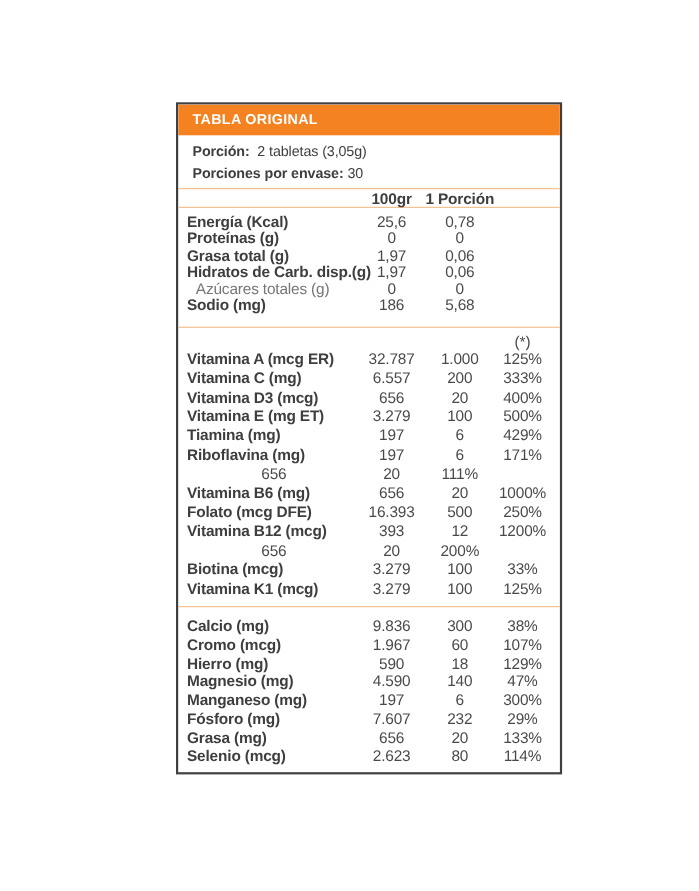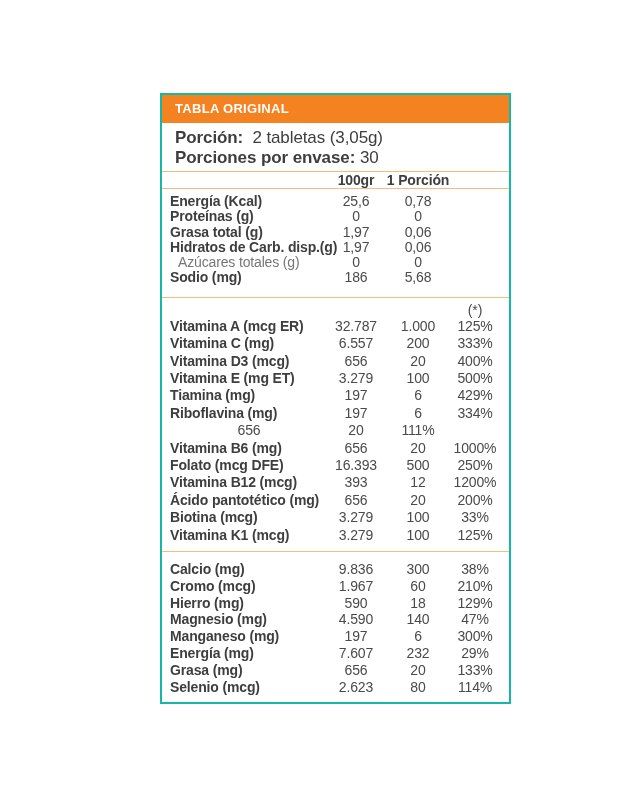--- a/index.html
+++ b/index.html
@@ -11,39 +11,39 @@
     font-family: "Liberation Sans", sans-serif;
     position: relative;
   }
   .label-table {
     position: absolute;
     left: 160px;
     top: 93px;
     width: 351px;
     height: 611px;
     box-sizing: border-box;
-    border: 2px solid #14b8a6;
+    border: 2px solid #404040;
     background: #ffffff;
     overflow: hidden;
   }
   .title-bar {
     height: 28px;
     line-height: 28px;
     background: #f58220;
     color: #ffffff;
     font-weight: bold;
     font-size: 13px;
     letter-spacing: 0.3px;
     padding-left: 13px;
   }
   .serving {
     height: 48px;
     box-sizing: border-box;
     padding: 5px 13px 0 13px;
-    font-size: 17px;
+    font-size: 13px;
     line-height: 20px;
     color: #3e3e3e;
     letter-spacing: -0.1px;
   }
   .b { font-weight: bold; }
   .divider {
     height: 1px;
     background: #f3bc85;
   }
   .row {
@@ -183,21 +183,21 @@
       <div class="row">
         <span class="c-label b">Tiamina (mg)</span>
         <span class="c-num">197</span>
         <span class="c-num">6</span>
         <span class="c-pct">429%</span>
       </div>
       <div class="row">
         <span class="c-label b">Riboflavina (mg)</span>
         <span class="c-num">197</span>
         <span class="c-num">6</span>
-        <span class="c-pct">334%</span>
+        <span class="c-pct">171%</span>
       </div>
       <div class="row">
         <span class="c-num">656</span>
         <span class="c-num">20</span>
         <span class="c-pct">111%</span>
       </div>
       <div class="row">
         <span class="c-label b">Vitamina B6 (mg)</span>
         <span class="c-num">656</span>
         <span class="c-num">20</span>
@@ -209,21 +209,20 @@
         <span class="c-num">500</span>
         <span class="c-pct">250%</span>
       </div>
       <div class="row">
         <span class="c-label b">Vitamina B12 (mcg)</span>
         <span class="c-num">393</span>
         <span class="c-num">12</span>
         <span class="c-pct">1200%</span>
       </div>
       <div class="row">
-        <span class="c-label b">Ácido pantotético (mg)</span>
         <span class="c-num">656</span>
         <span class="c-num">20</span>
         <span class="c-pct">200%</span>
       </div>
       <div class="row">
         <span class="c-label b">Biotina (mcg)</span>
         <span class="c-num">3.279</span>
         <span class="c-num">100</span>
         <span class="c-pct">33%</span>
       </div>
@@ -241,42 +240,42 @@
       <div class="row">
         <span class="c-label b">Calcio (mg)</span>
         <span class="c-num">9.836</span>
         <span class="c-num">300</span>
         <span class="c-pct">38%</span>
       </div>
       <div class="row">
         <span class="c-label b">Cromo (mcg)</span>
         <span class="c-num">1.967</span>
         <span class="c-num">60</span>
-        <span class="c-pct">210%</span>
+        <span class="c-pct">107%</span>
       </div>
       <div class="row">
         <span class="c-label b">Hierro (mg)</span>
         <span class="c-num">590</span>
         <span class="c-num">18</span>
         <span class="c-pct">129%</span>
       </div>
       <div class="row">
         <span class="c-label b">Magnesio (mg)</span>
         <span class="c-num">4.590</span>
         <span class="c-num">140</span>
         <span class="c-pct">47%</span>
       </div>
       <div class="row">
         <span class="c-label b">Manganeso (mg)</span>
         <span class="c-num">197</span>
         <span class="c-num">6</span>
         <span class="c-pct">300%</span>
       </div>
       <div class="row">
-        <span class="c-label b">Energía (mg)</span>
+        <span class="c-label b">Fósforo (mg)</span>
         <span class="c-num">7.607</span>
         <span class="c-num">232</span>
         <span class="c-pct">29%</span>
       </div>
       <div class="row">
         <span class="c-label b">Grasa (mg)</span>
         <span class="c-num">656</span>
         <span class="c-num">20</span>
         <span class="c-pct">133%</span>
       </div>

